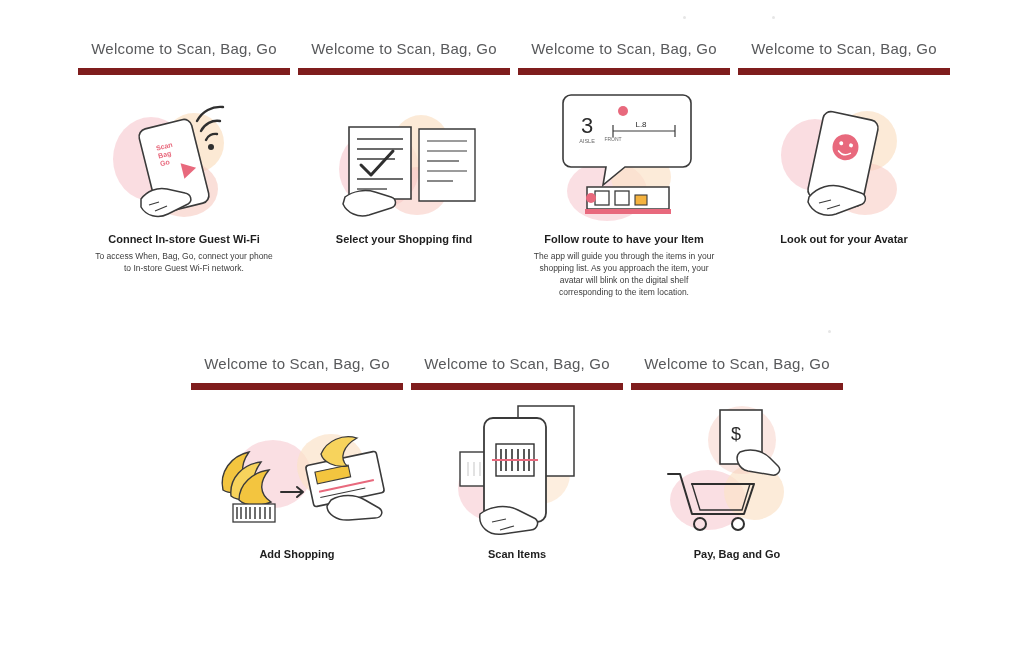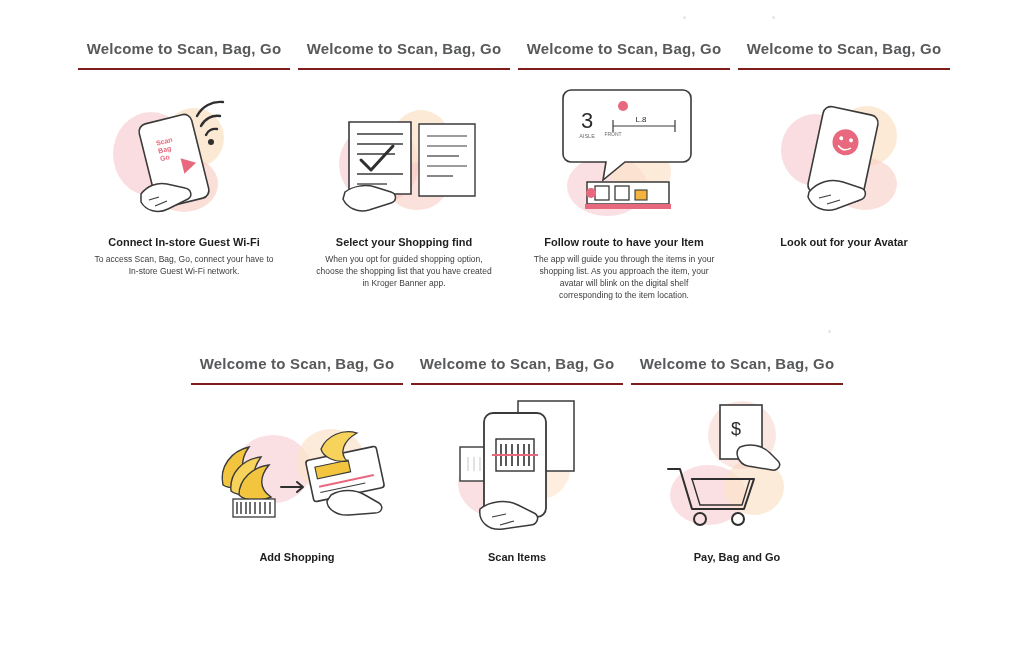--- a/index.html
+++ b/index.html
@@ -23,39 +23,39 @@
   }
 
   
   .card {
     position: absolute;
     box-sizing: border-box;
     text-align: center;
   }
   .card-header {
     font-size: 15px;
-    font-weight: 700;
+    font-weight: 400;
     color: #58595b;
     letter-spacing: .2px;
     padding-bottom: 11px;
-    border-bottom: 2px solid #7f1d1d;
+    border-bottom: 7px solid #7f1d1d;
     white-space: nowrap;
   }
   .art {
     position: relative;
     height: 152px;
     margin-top: 6px;
   }
   .art svg { display: block; margin: 0 auto; }
 
   .card-title {
     font-size: 11px;
     font-weight: bold;
     color: #1e1e1e;
-    margin-top: 8px;
+    margin-top: 0;
   }
   .card-body {
     font-size: 8.5px;
     line-height: 1.42;
     color: #3c3c3c;
     margin: 5px auto 0 auto;
     max-width: 182px;
   }
 
   
@@ -97,21 +97,21 @@
           <path d="M112 50 a18 18 0 0 1 19 -10"></path>
           <path d="M117 59 a10 10 0 0 1 11 -6"></path>
         </g>
         <circle cx="122" cy="66" r="3" fill="#2f2f2f"></circle>
 
         <path d="M52 118 c6 -8 16 -12 26 -10 l18 4 c6 1 8 8 3 11 l-20 10 c-10 5 -22 2 -27 -7 z" fill="#ffffff" stroke="#3a3a3a" stroke-width="1.5"></path>
         <path d="M60 124 l10 -3 M66 130 l12 -5" stroke="#3a3a3a" stroke-width="1.2" fill="none"></path>
       </svg>
     </div>
     <div class="card-title">Connect In-store Guest Wi-Fi</div>
-    <div class="card-body">To access Scan, Bag, Go, connect your have to In-store Guest Wi-Fi network.</div>
+    <div class="card-body">To access When, Bag, Go, connect your phone to In-store Guest Wi-Fi network.</div>
   </div>
 
   <div class="card" style="left:298px; top:40px; width:212px;">
     <div class="card-header">Welcome to Scan, Bag, Go</div>
     <div class="art">
       <svg width="190" height="152" viewBox="0 0 190 152">
         <ellipse cx="70" cy="88" rx="40" ry="40" fill="#f9d7dc" opacity="0.85"></ellipse>
         <ellipse cx="112" cy="62" rx="28" ry="28" fill="#fbe3c9" opacity="0.75"></ellipse>
         <ellipse cx="108" cy="110" rx="30" ry="24" fill="#f7c9bf" opacity="0.55"></ellipse>
 
@@ -131,21 +131,20 @@
           <line x1="48" y1="78" x2="86" y2="78"></line>
           <line x1="48" y1="98" x2="94" y2="98"></line>
           <line x1="48" y1="108" x2="78" y2="108"></line>
         </g>
         <path d="M52 84 l10 10 22 -24" fill="none" stroke="#2f2f2f" stroke-width="3" stroke-linecap="round" stroke-linejoin="round"></path>
 
         <path d="M36 116 c8 -6 20 -8 30 -5 l16 5 c6 2 6 9 0 11 l-22 7 c-11 3 -22 -2 -26 -11 z" fill="#ffffff" stroke="#3a3a3a" stroke-width="1.5"></path>
       </svg>
     </div>
     <div class="card-title">Select your Shopping find</div>
-    <div class="card-body">When you opt for guided shopping option, choose the shopping list that you have created in Kroger Banner app.</div>
   </div>
 
   <div class="card" style="left:518px; top:40px; width:212px;">
     <div class="card-header">Welcome to Scan, Bag, Go</div>
     <div class="art">
       <svg width="190" height="152" viewBox="0 0 190 152">
         <ellipse cx="78" cy="110" rx="40" ry="30" fill="#f9d7dc" opacity="0.8"></ellipse>
         <ellipse cx="112" cy="96" rx="30" ry="26" fill="#fbe3c9" opacity="0.7"></ellipse>
 
         <path d="M42 14 h112 a8 8 0 0 1 8 8 v56 a8 8 0 0 1 -8 8 h-58 l-22 18 3 -18 h-35 a8 8 0 0 1 -8 -8 v-56 a8 8 0 0 1 8 -8 z" fill="#ffffff" stroke="#3a3a3a" stroke-width="1.6"></path>

